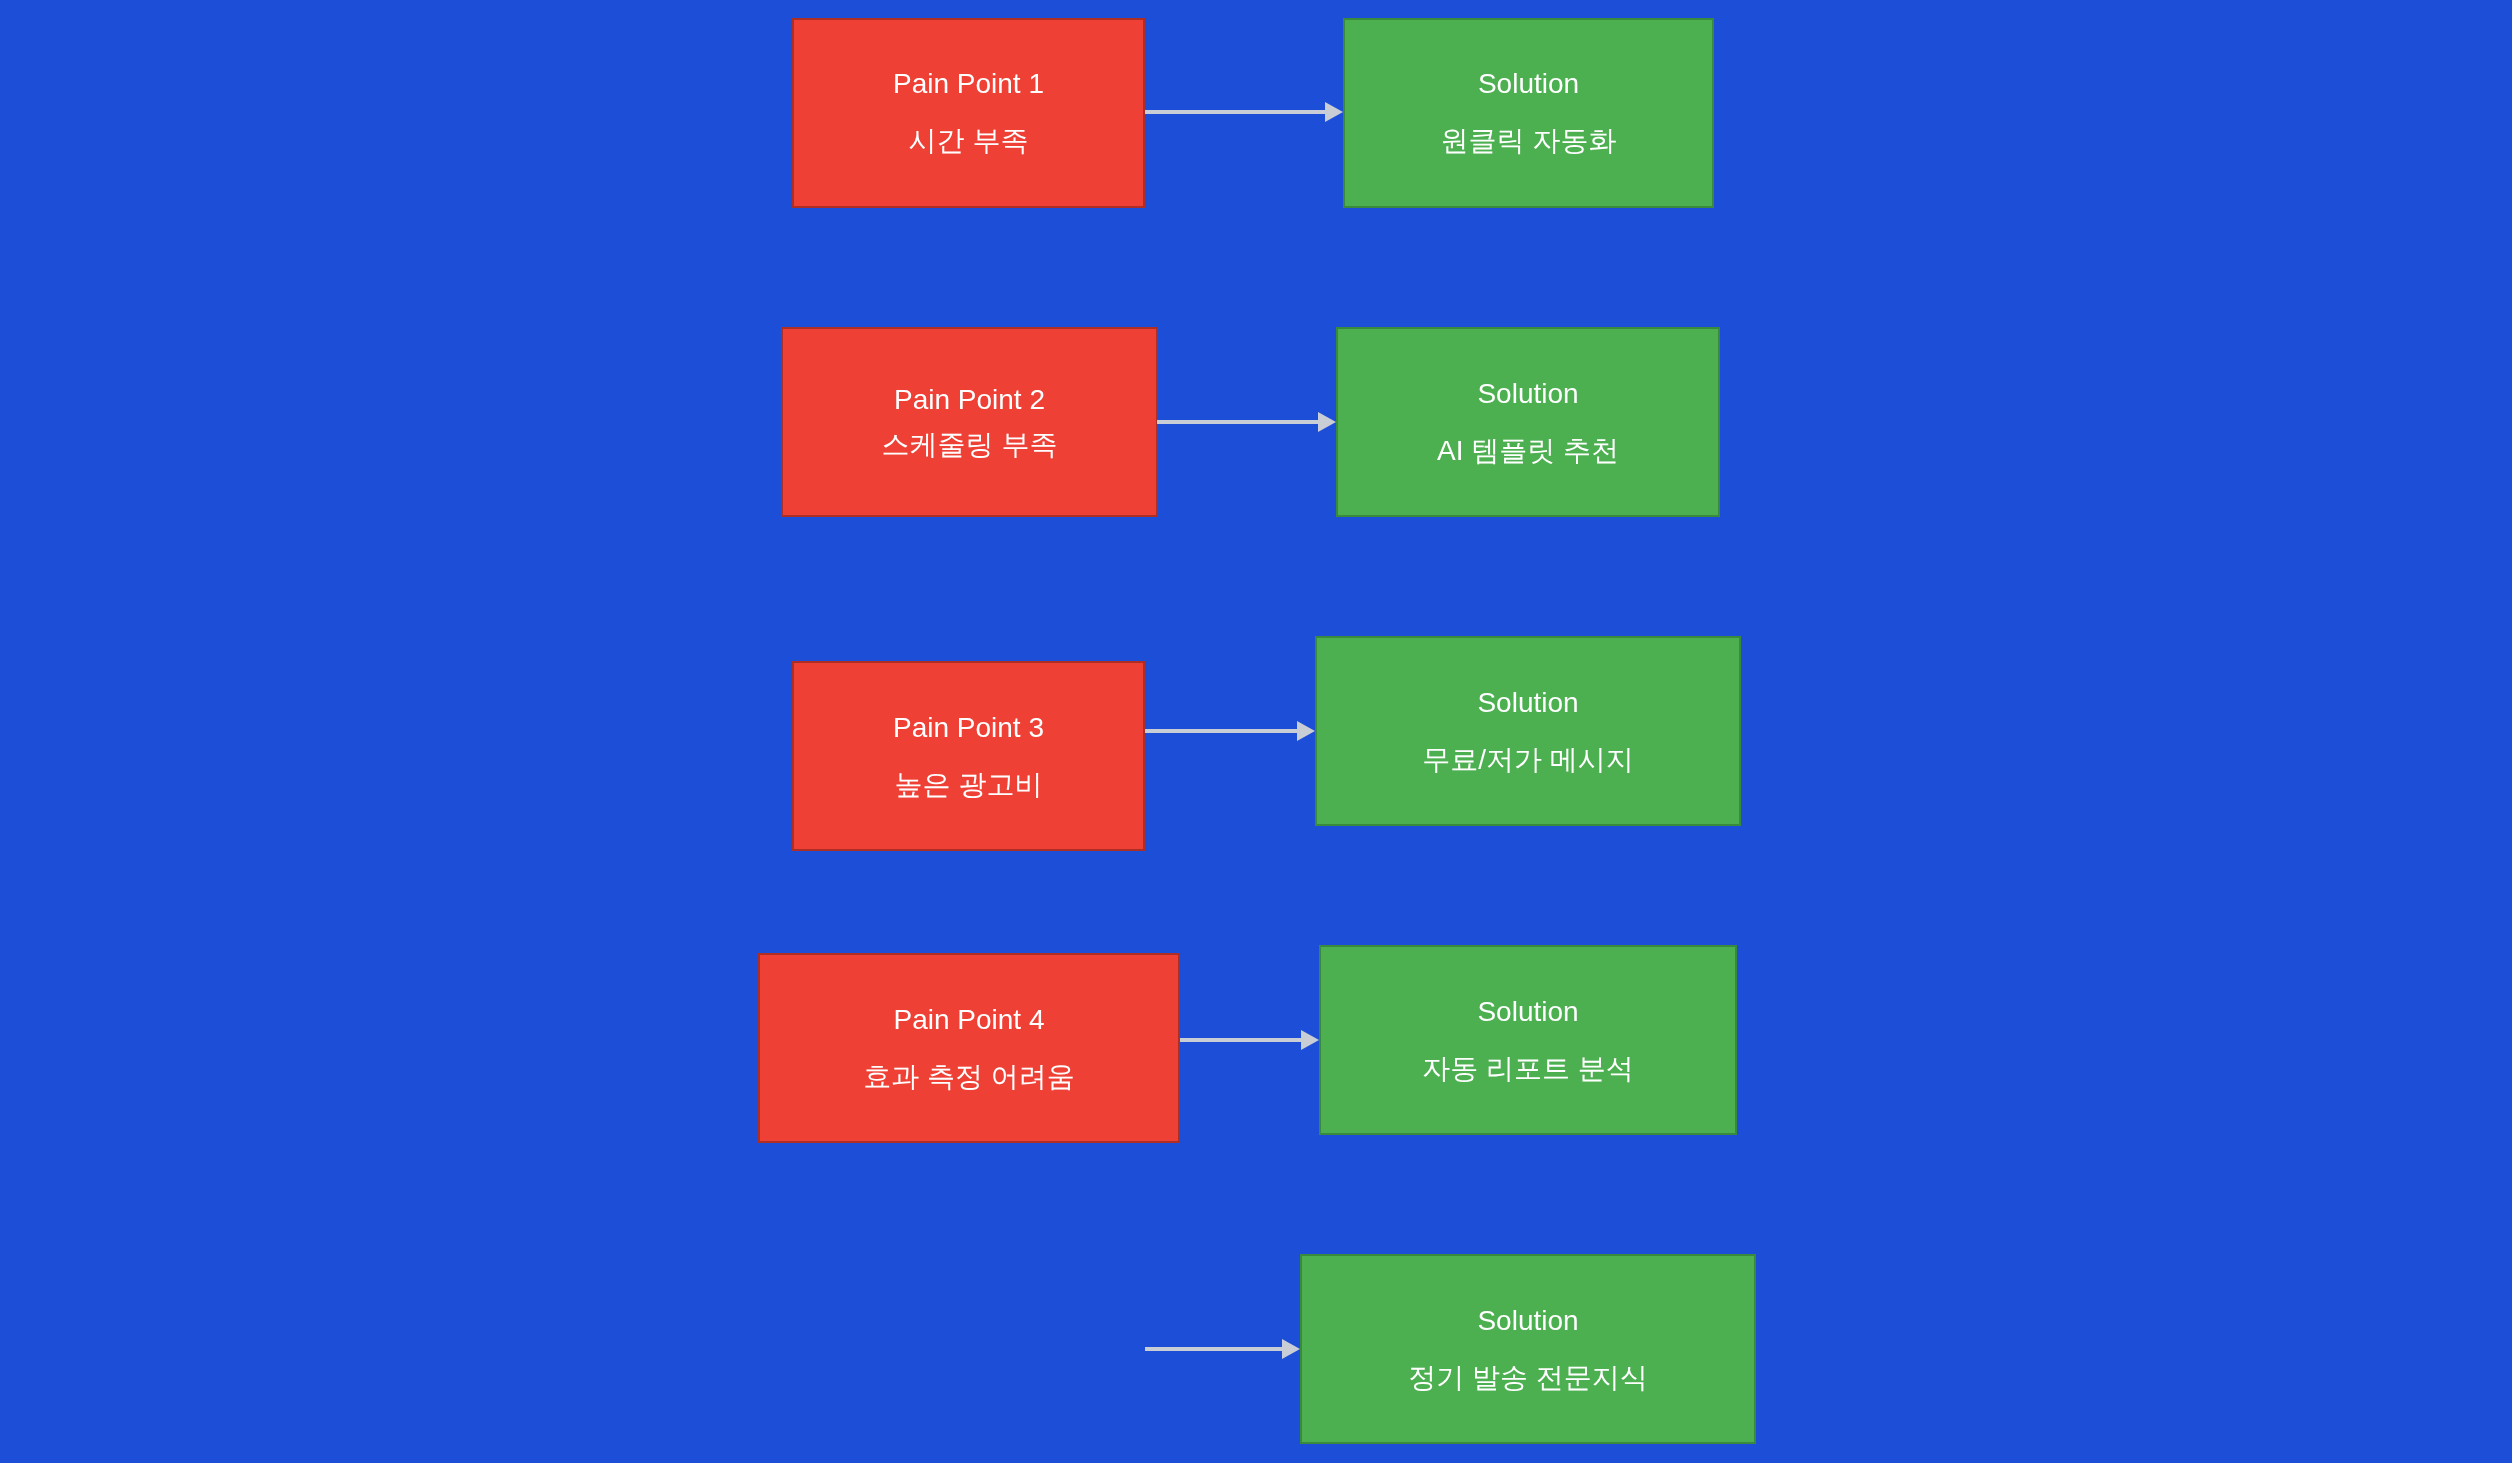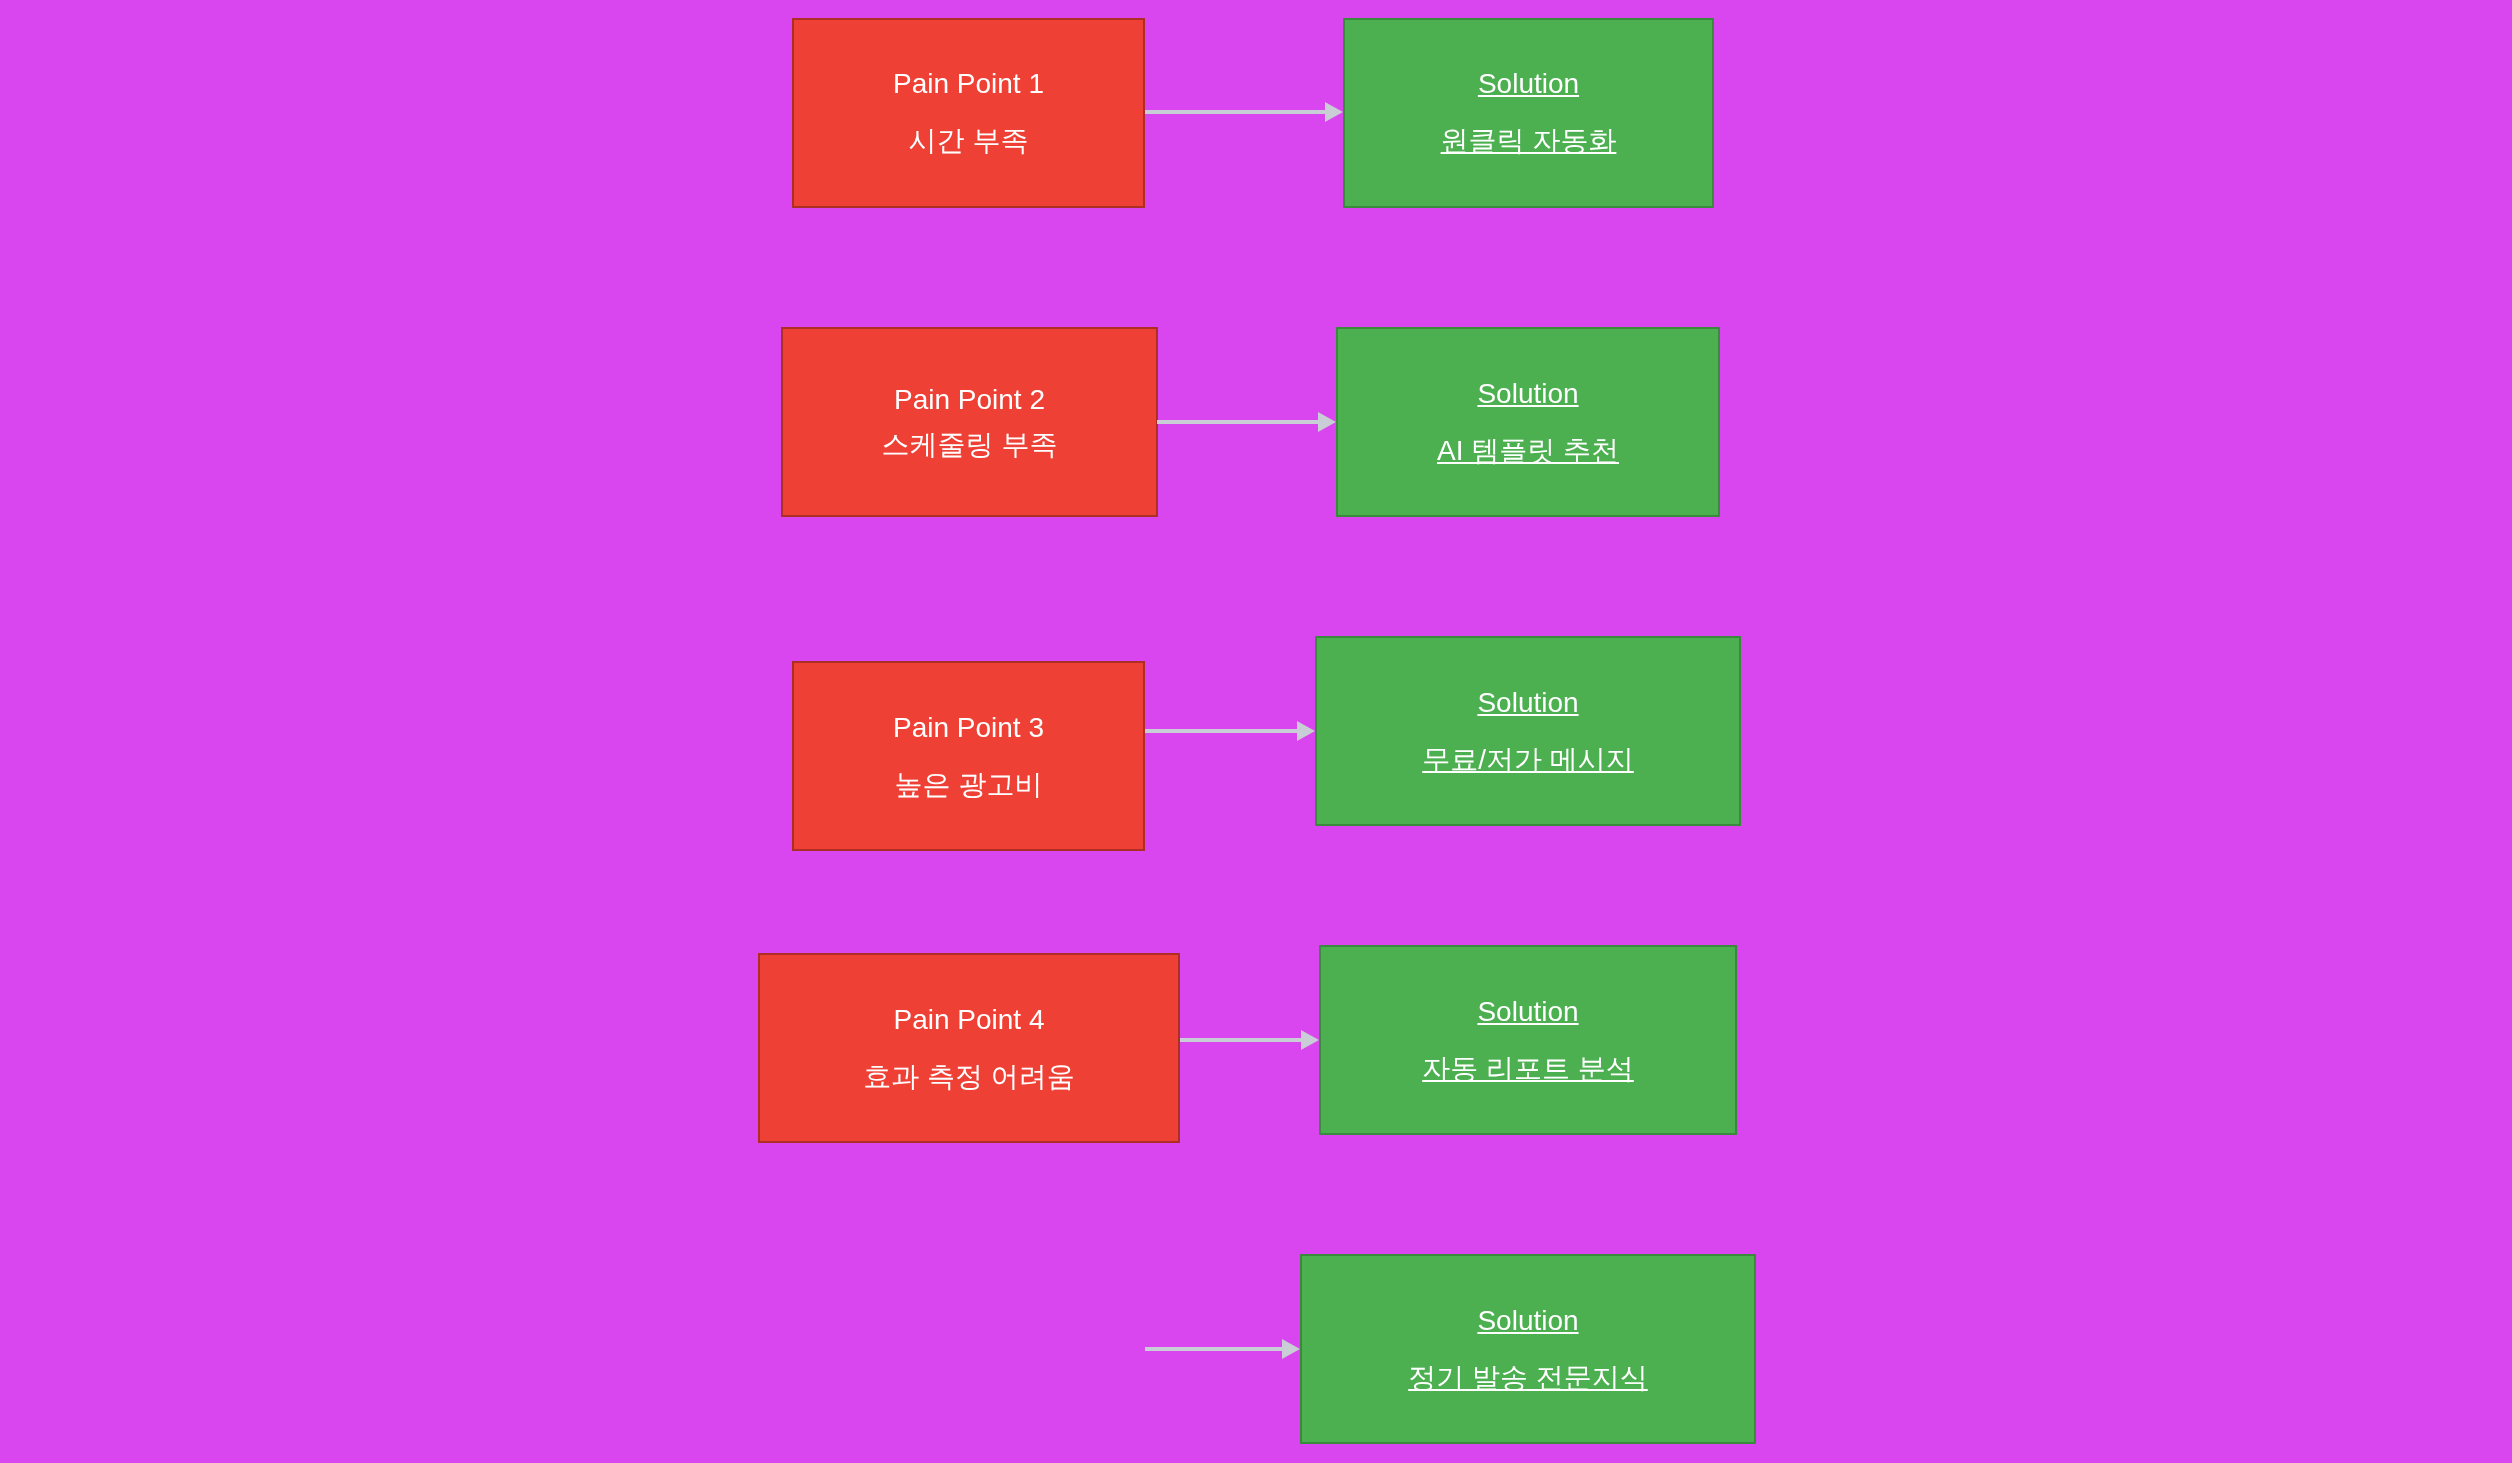--- a/index.html
+++ b/index.html
@@ -1,40 +1,40 @@
 <!DOCTYPE html>
 <html style="font-size:14.8px"><head>
 <meta charset="utf-8">
 <style>
   html, body { margin: 0; padding: 0; }
   body { background: #060a14; }
   .canvas {
     position: relative;
     width: 2512px;
     height: 1464px;
-    background: #d946ef;
+    background: #1d4ed8;
     font-family: "Liberation Sans", "DejaVu Sans", sans-serif;
     overflow: hidden;
   }
   .node {
     position: absolute;
     height: 190px;
     box-sizing: border-box;
     display: flex;
     flex-direction: column;
     align-items: center;
     justify-content: center;
     row-gap: 29px;
     color: #ffffff;
     font-size: 28px;
     text-align: center;
   }
   .node .line { line-height: 1; white-space: nowrap; }
   .pain { background: #ee4035; border: 2.8px solid #ad2e25; }
-  .sol  { background: #4caf50; border: 2.8px solid #3a8a3e; text-decoration: underline; }
+  .sol  { background: #4caf50; border: 2.8px solid #3a8a3e; }
   .arrow {
     position: absolute;
     height: 20.3px;
     display: flex;
     align-items: center;
   }
   .arrow .shaft { flex: 1; height: 3.7px; background: #c9cdd5; }
   .arrow .head {
     width: 0; height: 0;
     border-top: 10.2px solid transparent;

